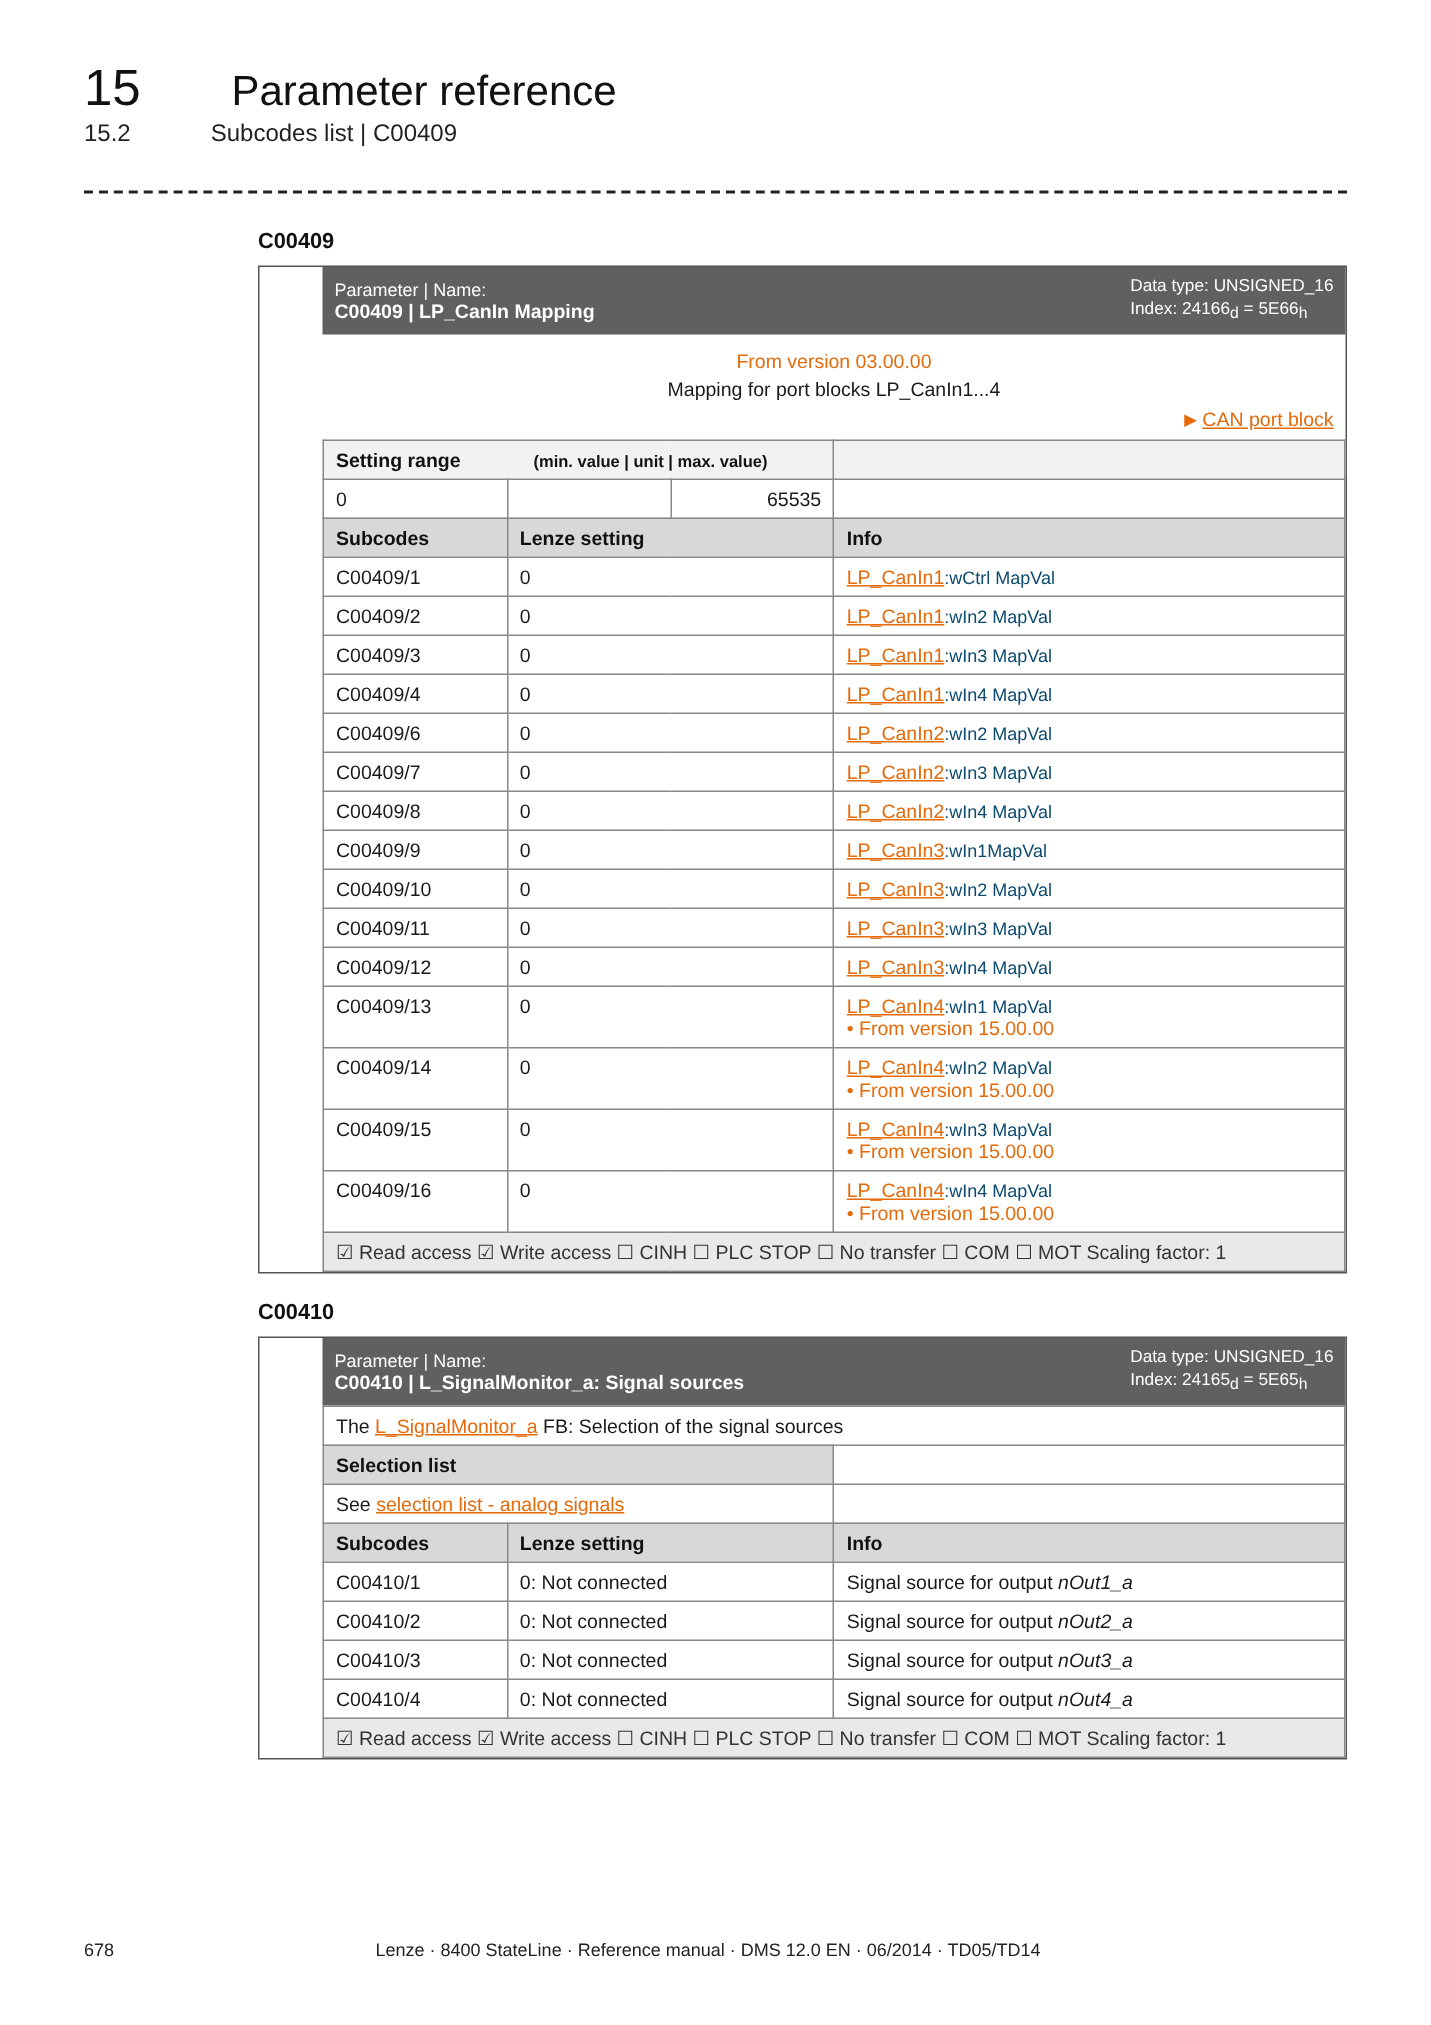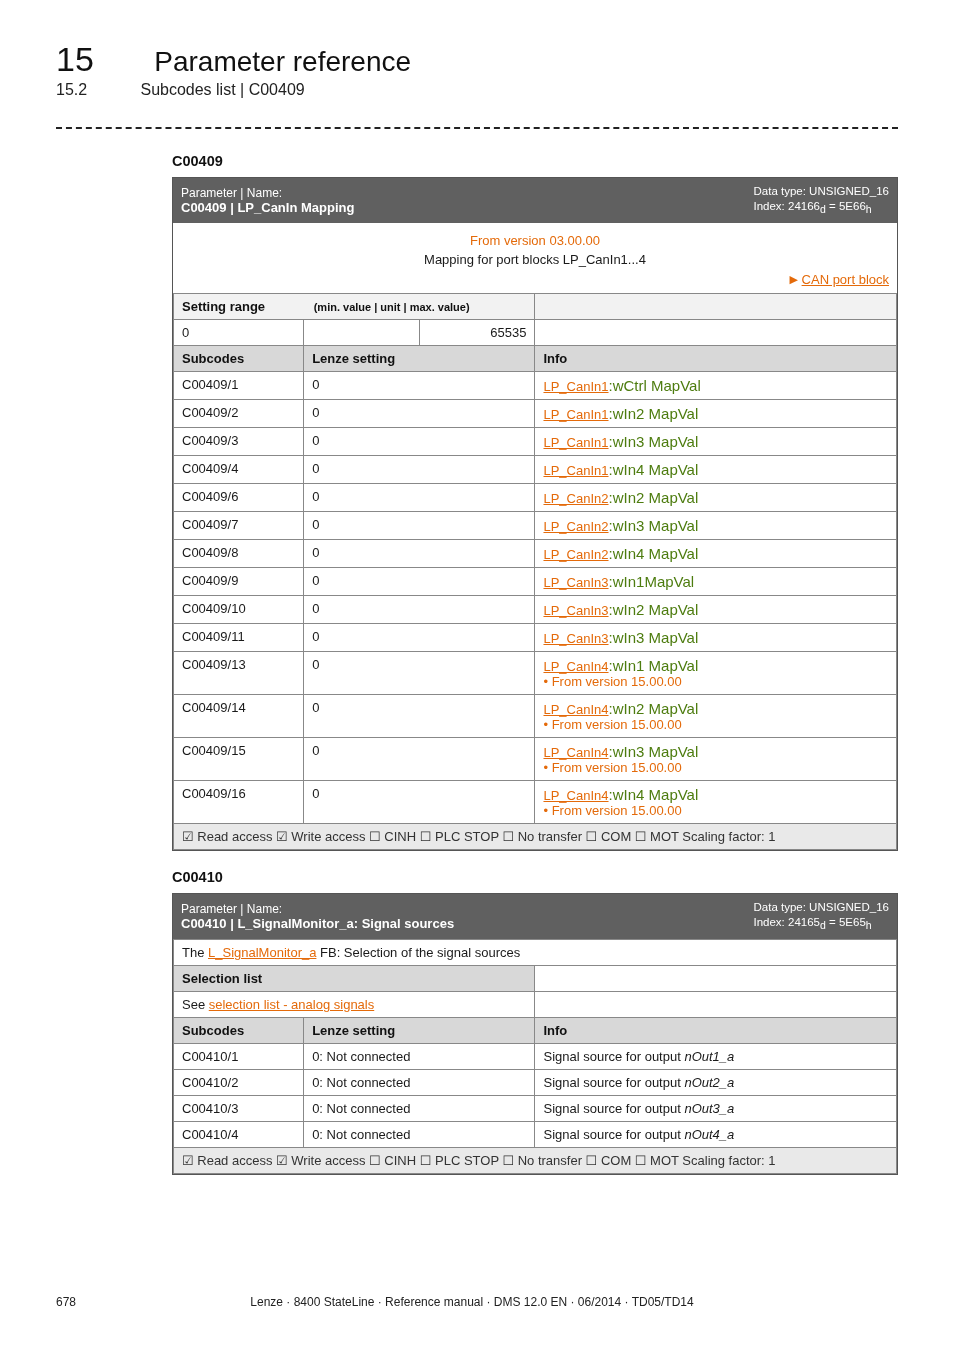--- a/index.html
+++ b/index.html
@@ -42,20 +42,21 @@
   .anchor-label {
     font-size: 14.5px;
     font-weight: 700;
     color: #111;
     margin: 10px 0 8px 116px;
   }
   .tablewrap {
     margin-left: 116px;
     border: 1px solid #555;
     font-size: 13px;
+    padding-left: 42px;
   }
   .tbl-head {
     background: #606060;
     color: #fff;
     display: flex;
     align-items: center;
   }
   .tbl-head-left {
     flex: 1;
     padding: 6px 8px;
@@ -100,21 +101,21 @@
     background: #d8d8d8;
     font-weight: 700;
     color: #111;
   }
   .setting-range-row th {
     background: #f2f2f2 !important;
     font-weight: 700;
   }
   .setting-range-row th small { font-weight: 700; font-size: 11px; margin-left: 45px;}
   .num-right { text-align: right !important; }
-  .info-cell .sub { color: #4d7c0f; font-size: 15px; }
+  .info-cell .sub { color: #0c4a6e; font-size: 12px; }
   .footer-row td {
     background: #e9e9e9;
     font-size: 11px;
     color: #333;
     padding: 4px 8px;
   }
   .pagefoot {
     margin-top: 120px;
     display: flex;
     justify-content: space-between;
@@ -229,20 +230,25 @@
             <td>C00409/10</td>
             <td colspan="2">0</td>
             <td class="info-cell"><span class="orange-u">LP_CanIn3</span><span class="sub">:wIn2 MapVal</span></td>
           </tr>
           <tr>
             <td>C00409/11</td>
             <td colspan="2">0</td>
             <td class="info-cell"><span class="orange-u">LP_CanIn3</span><span class="sub">:wIn3 MapVal</span></td>
           </tr>
           <tr>
+            <td>C00409/12</td>
+            <td colspan="2">0</td>
+            <td class="info-cell"><span class="orange-u">LP_CanIn3</span><span class="sub">:wIn4 MapVal</span></td>
+          </tr>
+          <tr>
             <td>C00409/13</td>
             <td colspan="2">0</td>
             <td class="info-cell"><span class="orange-u">LP_CanIn4</span><span class="sub">:wIn1 MapVal</span><div class="orange">• From version 15.00.00</div></td>
           </tr>
           <tr>
             <td>C00409/14</td>
             <td colspan="2">0</td>
             <td class="info-cell"><span class="orange-u">LP_CanIn4</span><span class="sub">:wIn2 MapVal</span><div class="orange">• From version 15.00.00</div></td>
           </tr>
           <tr>

